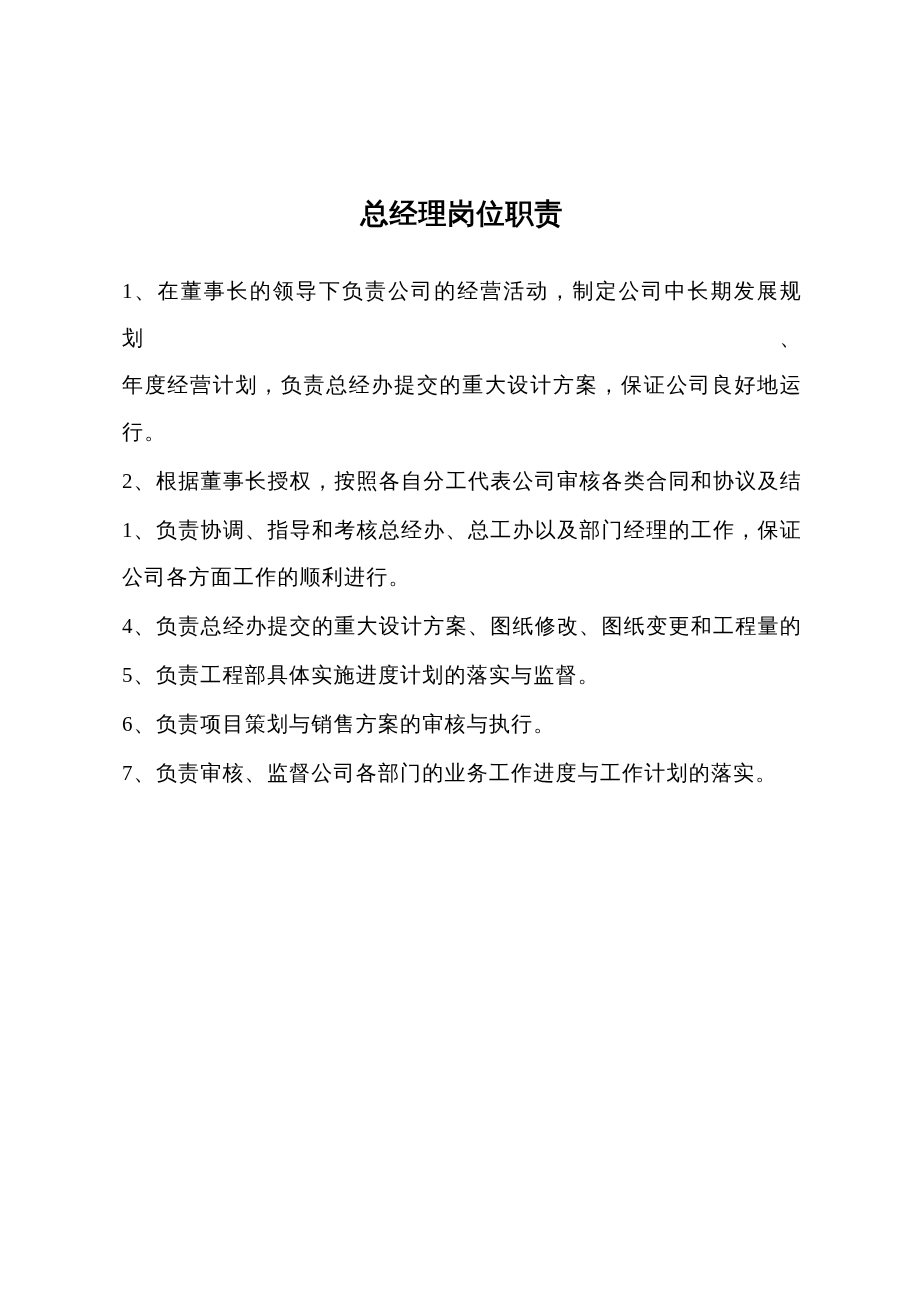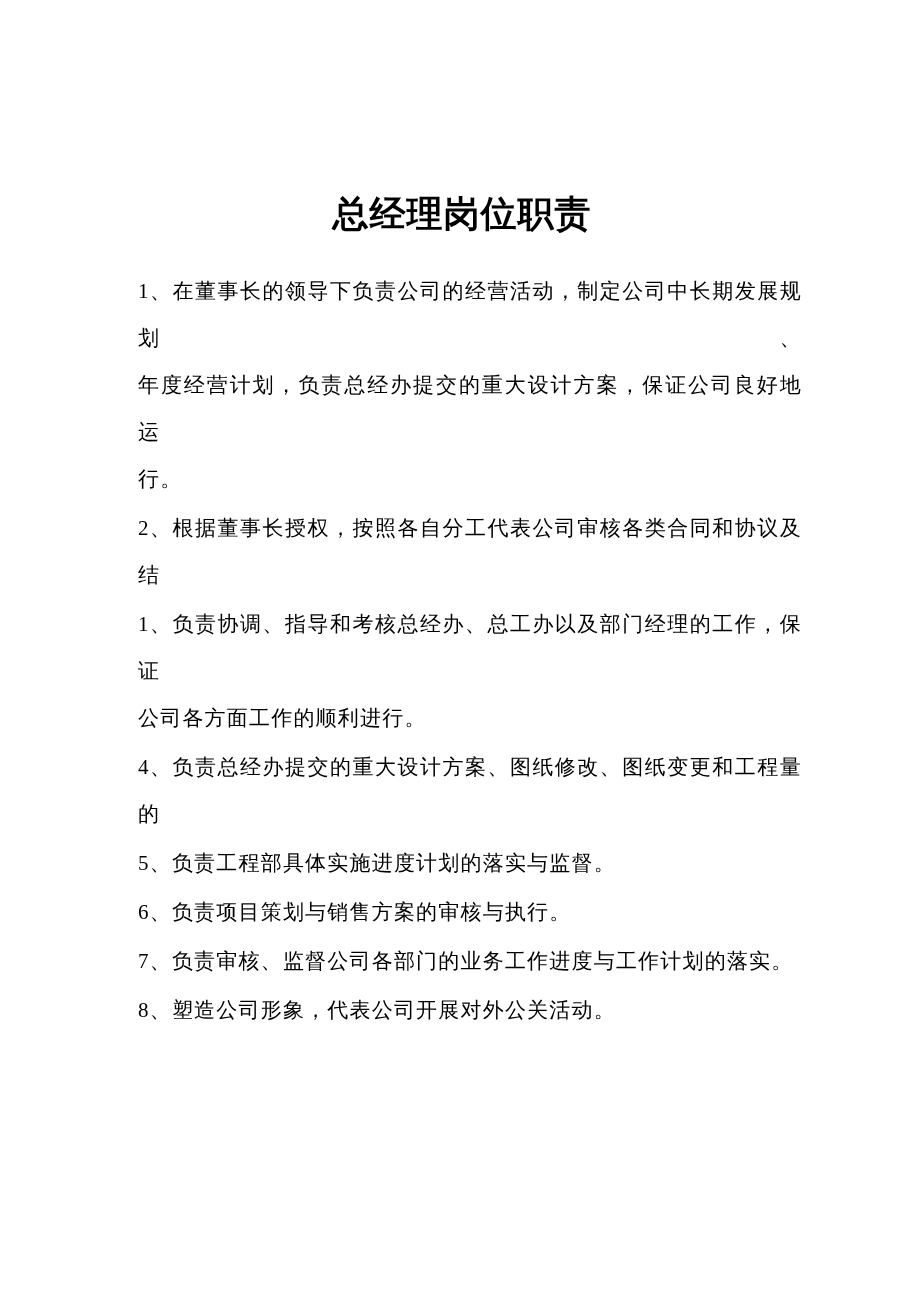--- a/index.html
+++ b/index.html
@@ -16,32 +16,32 @@
   }
   .page {
     box-sizing: border-box;
     width: 920px;
     height: 1302px;
     background: #ffffff;
     padding: 196px 118px 0 122px;
   }
   .doc-title {
     font-family: "Liberation Sans", "DejaVu Sans", sans-serif;
-    font-size: 36px;
+    font-size: 28px;
     font-weight: bold;
     line-height: 36px;
     letter-spacing: 1px;
     text-align: center;
     margin: 0 0 36px 0;
   }
   .content {
     width: 680px;
   }
   .paragraph {
-    margin: 0 0 2px 16px;
+    margin: 0 0 2px 0;
   }
   .line {
     font-size: 21px;
     line-height: 47px;
     letter-spacing: 1.2px;
     white-space: nowrap;
     text-align: left;
   }
   .line.j {
     white-space: normal;
@@ -72,17 +72,14 @@
       </div>
       <div class="paragraph">
         <div class="line">5、负责工程部具体实施进度计划的落实与监督。</div>
       </div>
       <div class="paragraph">
         <div class="line">6、负责项目策划与销售方案的审核与执行。</div>
       </div>
       <div class="paragraph">
         <div class="line">7、负责审核、监督公司各部门的业务工作进度与工作计划的落实。</div>
       </div>
-      <div class="paragraph">
-        <div class="line">8、塑造公司形象，代表公司开展对外公关活动。</div>
-      </div>
     </div>
 </div>
 
 </body></html>

